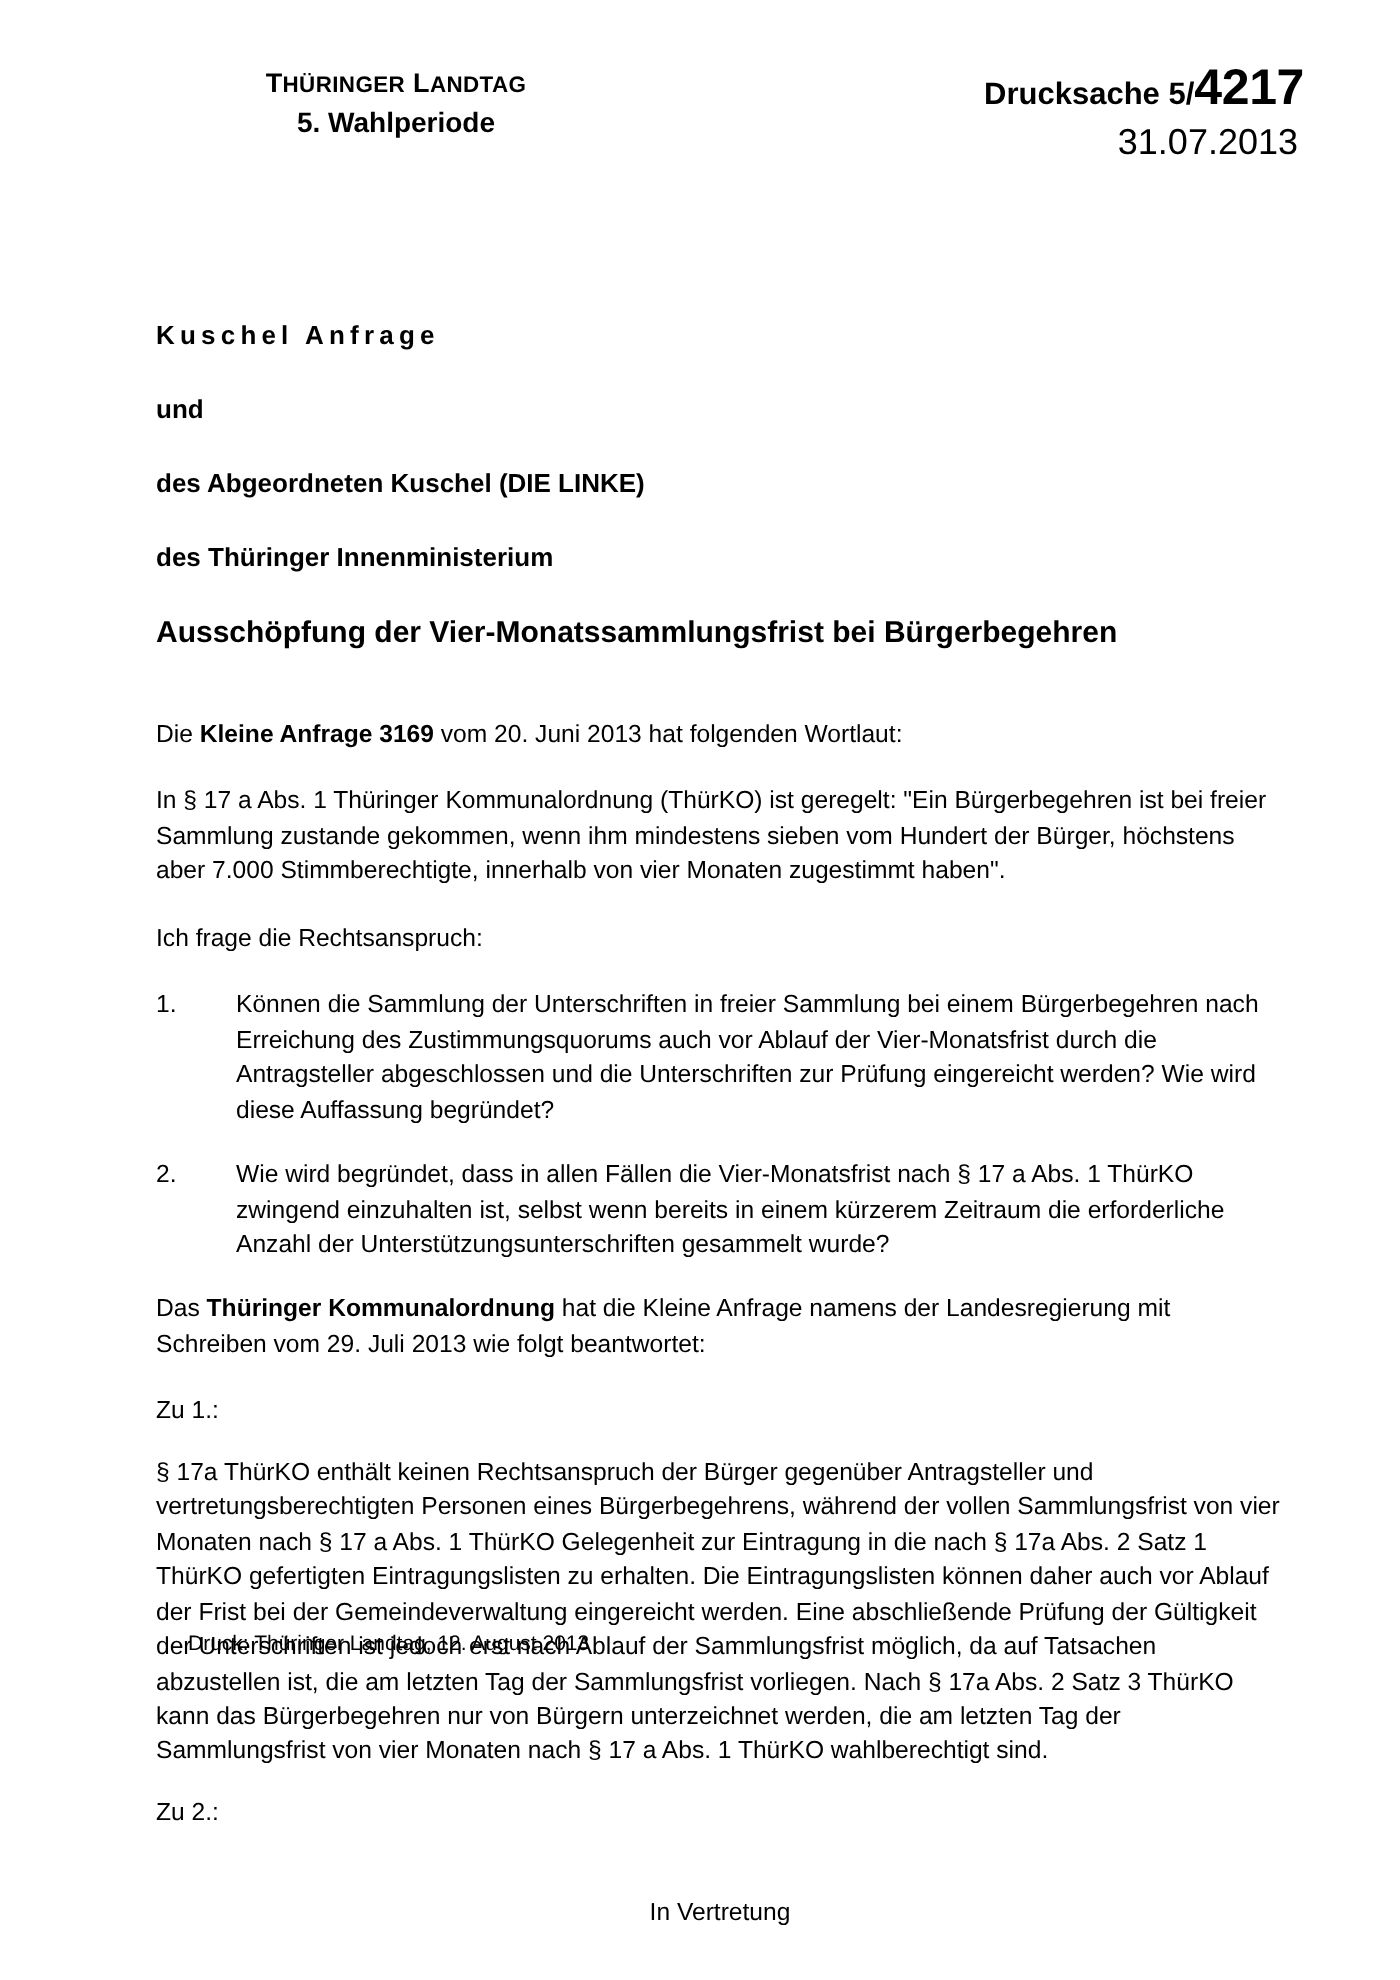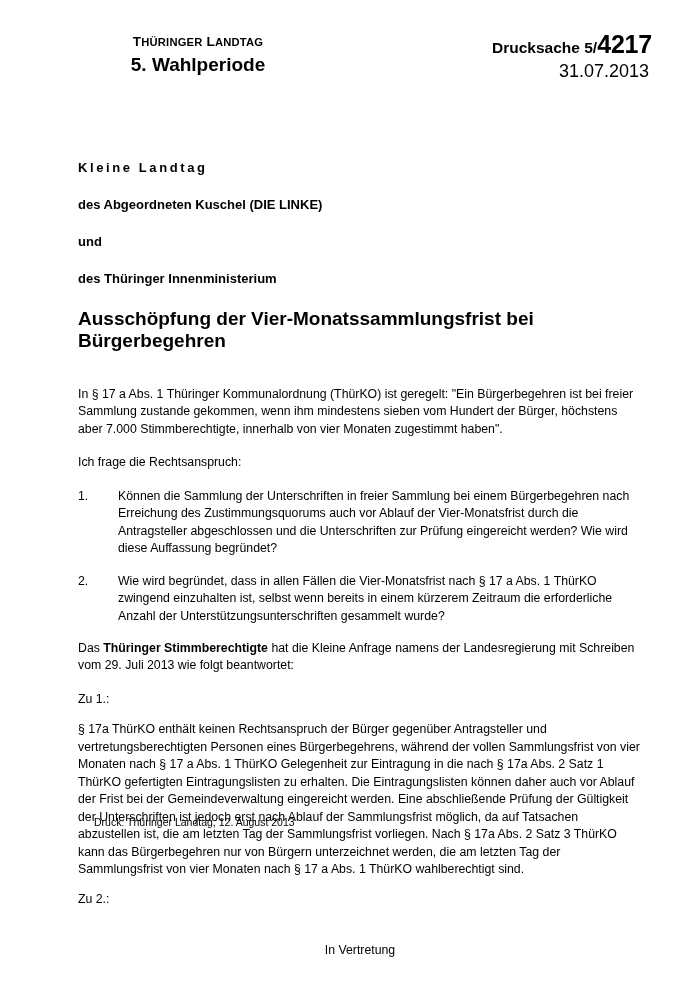--- a/index.html
+++ b/index.html
@@ -41,21 +41,21 @@
     font-size: 13.5px;
     font-weight: bold;
     letter-spacing: 0.2px;
     line-height: 1.25;
     white-space: nowrap;
   }
   .parliament-name .caps {
     font-size: 11.2px;
   }
   .legislative-period {
-    font-size: 19px;
+    font-size: 14px;
     font-weight: bold;
     line-height: 1.35;
     margin-top: 1px;
   }
   .header-right {
     position: absolute;
     right: 0;
     top: -4px;
     text-align: right;
   }
@@ -89,21 +89,21 @@
     font-weight: bold;
     letter-spacing: 2.6px;
     margin-bottom: 22px;
   }
   .block-bold {
     font-size: 13px;
     font-weight: bold;
     margin-bottom: 22px;
   }
   .title {
-    font-size: 19px;
+    font-size: 15px;
     font-weight: bold;
     margin-top: 8px;
     margin-bottom: 34px;
   }
   p {
     font-size: 12.3px;
     line-height: 1.42;
     margin: 0 0 16px 0;
     text-align: left;
   }
@@ -160,48 +160,49 @@
     <div class="header-right">
       <div class="doc-number-line">
         <span class="doc-number-label">Drucksache 5/</span><span class="doc-number-value">4217</span>
       </div>
       <div class="doc-date">31.07.2013</div>
     </div>
   </div>
 
   <div class="content">
 
-    <div class="spaced">Kleine Landtag</div>
+    <div class="spaced">Kuschel Anfrage</div>
+
+    <div class="block-bold">und</div>
 
     <div class="block-bold">des Abgeordneten Kuschel (DIE LINKE)</div>
 
-    <div class="block-bold">und</div>
-
 
     <div class="block-bold">des Thüringer Innenministerium</div>
 
     <div class="title">Ausschöpfung der Vier-Monatssammlungsfrist bei Bürgerbegehren</div>
 
+    <p><span>Die </span><b>Kleine Anfrage 3169</b><span> vom 20. Juni 2013 hat folgenden Wortlaut:</span></p>
 
     <p>In § 17 a Abs. 1 Thüringer Kommunalordnung (ThürKO) ist geregelt: "Ein Bürgerbegehren ist bei freier Sammlung zustande gekommen, wenn ihm mindestens sieben vom Hundert der Bürger, höchstens aber 7.000 Stimmberechtigte, innerhalb von vier Monaten zugestimmt haben".</p>
 
     <p>Ich frage die Rechtsanspruch:</p>
 
     <ul class="q-list">
       <li class="q-item">
         <span class="q-num">1.</span>
         <span class="q-text">Können die Sammlung der Unterschriften in freier Sammlung bei einem Bürgerbegehren nach Erreichung des Zustimmungsquorums auch vor Ablauf der Vier-Monatsfrist durch die Antragsteller abgeschlossen und die Unterschriften zur Prüfung eingereicht werden? Wie wird diese Auffassung begründet?</span>
       </li>
       <li class="q-item">
         <span class="q-num">2.</span>
         <span class="q-text">Wie wird begründet, dass in allen Fällen die Vier-Monatsfrist nach § 17 a Abs. 1 ThürKO zwingend einzuhalten ist, selbst wenn bereits in einem kürzerem Zeitraum die erforderliche Anzahl der Unterstützungsunterschriften gesammelt wurde?</span>
       </li>
     </ul>
 
-    <p><span>Das </span><b>Thüringer Stimmberechtigte</b><span> hat die Kleine Anfrage namens der Landesregierung mit Schreiben vom 29. Juli 2013 wie folgt beantwortet:</span></p>
+    <p><span>Das </span><b>Thüringer Kommunalordnung</b><span> hat die Kleine Anfrage namens der Landesregierung mit Schreiben vom 29. Juli 2013 wie folgt beantwortet:</span></p>
 
     <div class="answer-block">
       <p>Zu 1.:</p>
       <p class="answer-body">§ 17a ThürKO enthält keinen Rechtsanspruch der Bürger gegenüber  Antragsteller und vertretungsberechtigten Personen eines Bürgerbegehrens,  während der vollen Sammlungsfrist von vier Monaten nach § 17 a Abs. 1 ThürKO Gelegenheit zur Eintragung in die nach § 17a Abs. 2 Satz 1 ThürKO gefertigten Eintragungslisten zu erhalten. Die Eintragungslisten können daher auch vor Ablauf der Frist bei der Gemeindeverwaltung eingereicht werden. Eine abschließende Prüfung der Gültigkeit der Unterschriften ist jedoch erst nach Ablauf der Sammlungsfrist möglich, da auf Tatsachen abzustellen ist, die am letzten Tag der Sammlungsfrist vorliegen. Nach § 17a Abs. 2 Satz 3 ThürKO kann das Bürgerbegehren nur von Bürgern unterzeichnet werden, die am letzten Tag der Sammlungsfrist von vier Monaten nach § 17 a Abs. 1 ThürKO wahlberechtigt sind.</p>
     </div>
 
     <div class="answer-block">
       <p>Zu 2.:</p>
     </div>
 

